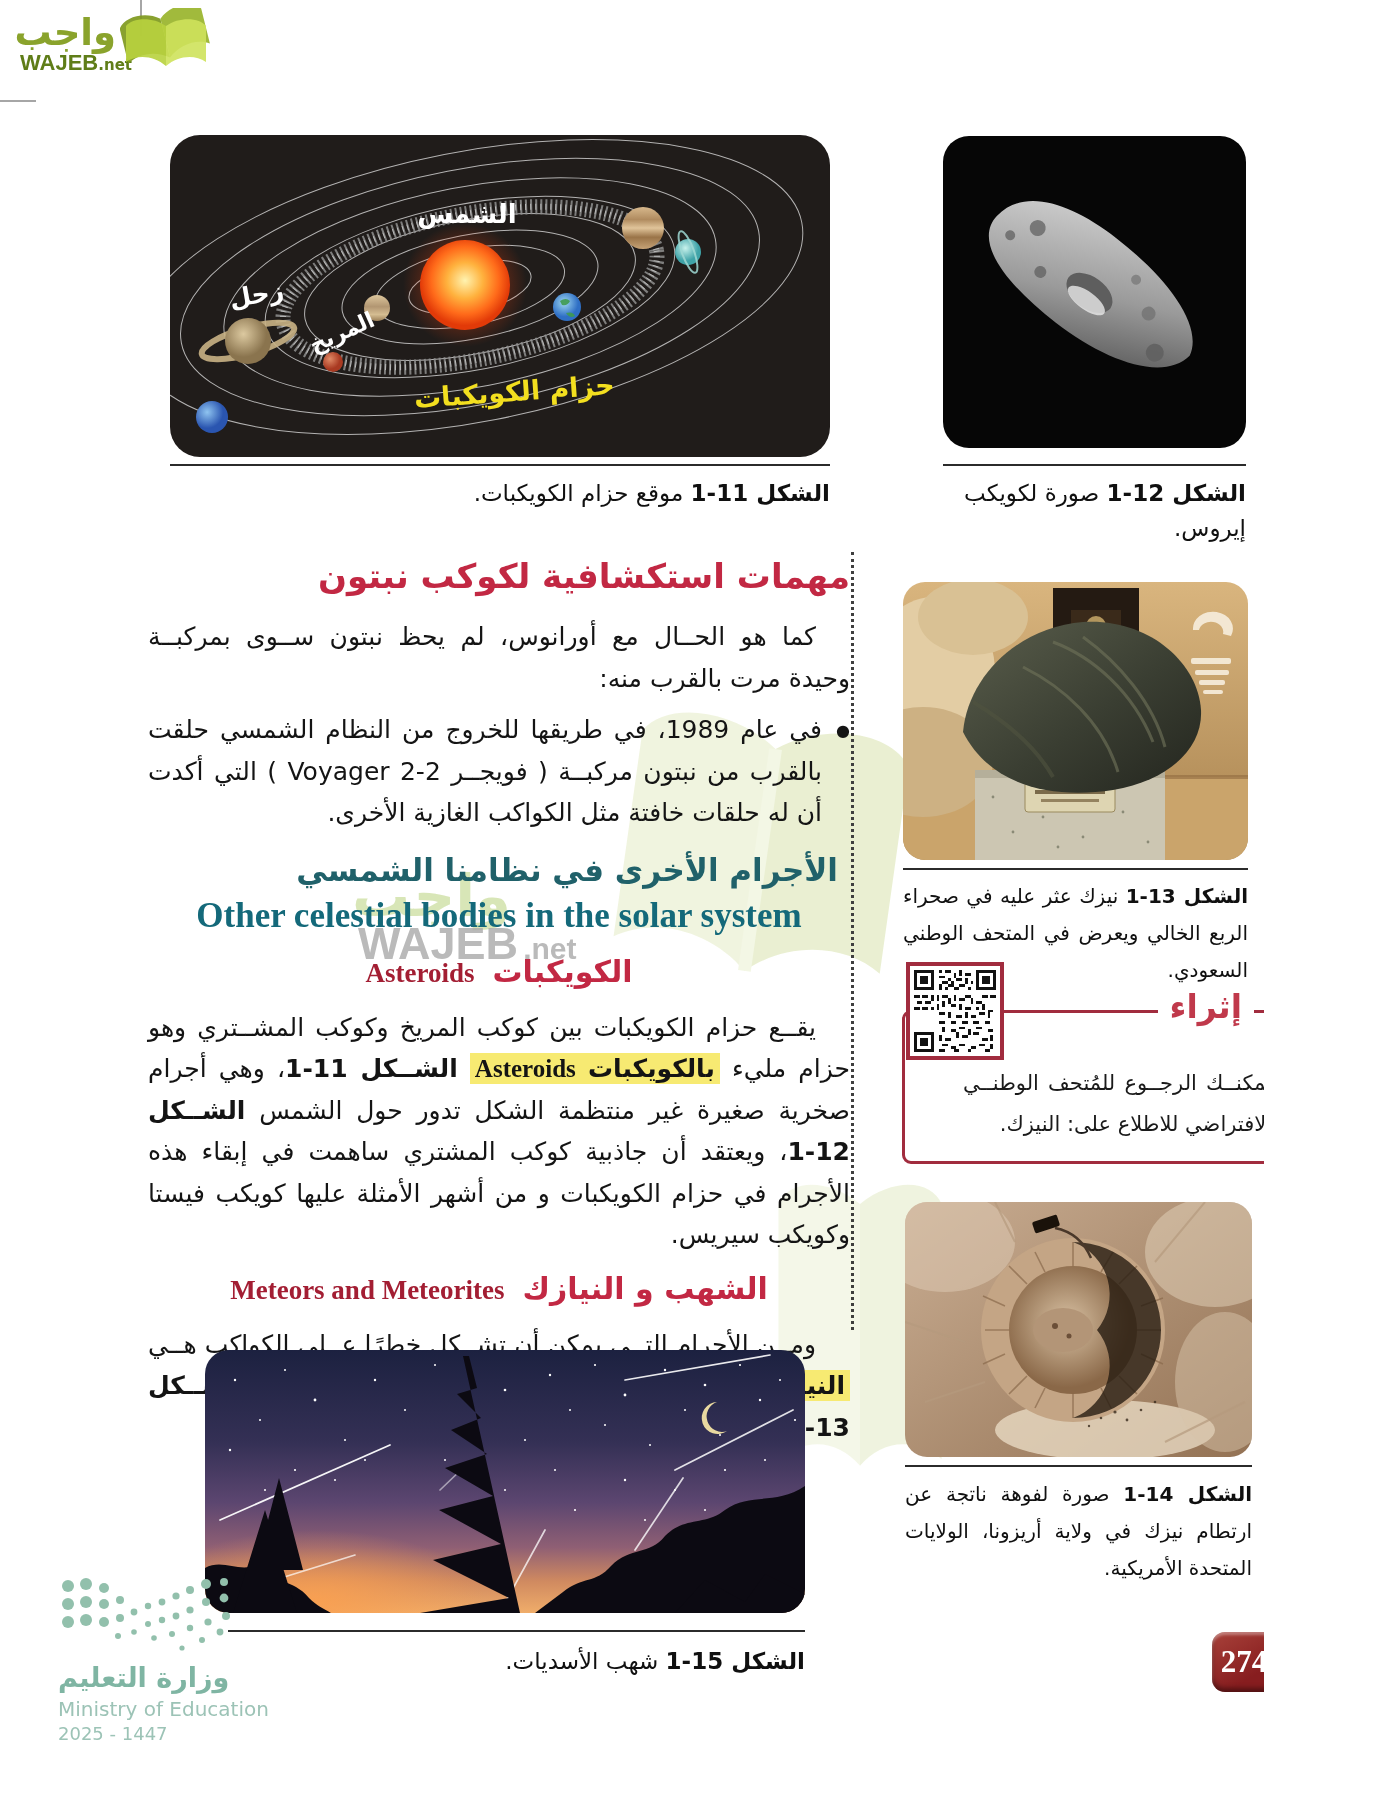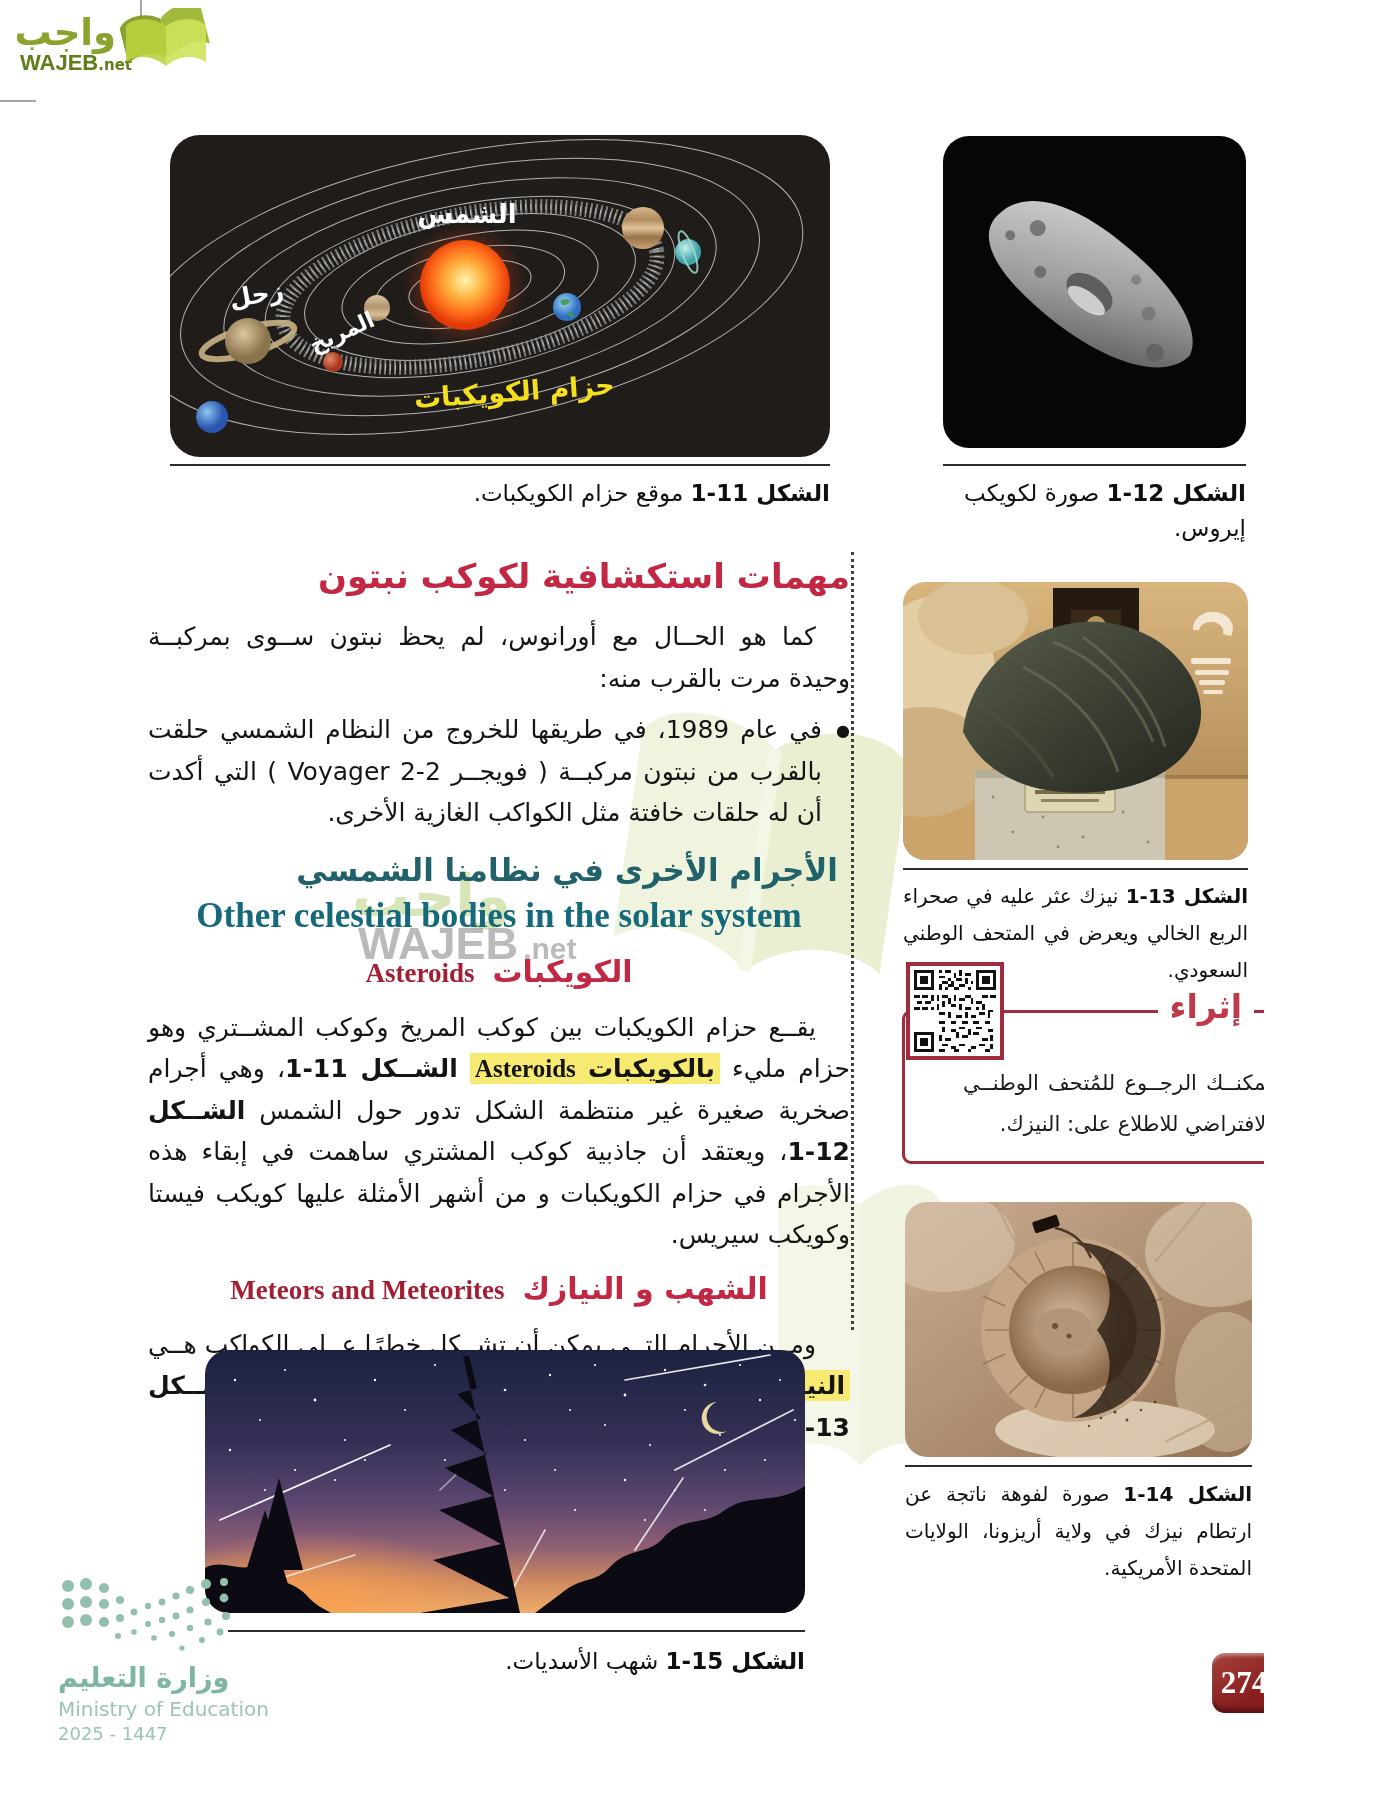--- a/index.html
+++ b/index.html
@@ -31,21 +31,21 @@
   .enrich{border:3px solid #a12c3e;border-radius:9px;}
   .enrich-title{position:absolute;top:-26px;right:36px;background:#fff;padding:0 12px;
                 color:#c0394b;font-size:33px;font-weight:bold;}
   .enrich-text{direction:rtl;text-align:justify;font-size:21px;line-height:1.95;color:#1a1a1a;
                padding:50px 18px 10px 18px;}
   .qrbox{background:#fff;border:4px solid #a12c3e;padding:4px;}
   
   .badge{background:linear-gradient(150deg,#a8423a 0%,#871d1f 70%);border-radius:13px;color:#fff;
          font-family:"Liberation Serif",serif;font-weight:bold;font-size:31px;
          display:flex;align-items:center;justify-content:center;
-         box-shadow:inset 0 3px 3px rgba(255,255,255,.35), inset 0 -4px 5px rgba(0,0,0,.4);margin-top:21px;}
+         box-shadow:inset 0 3px 3px rgba(255,255,255,.35), inset 0 -4px 5px rgba(0,0,0,.4);}
   
   .logo-ar{color:#8aa32c;font-size:37px;font-weight:bold;line-height:1;direction:rtl;}
   .logo-en{color:#5f7d18;font-size:22px;font-weight:bold;font-family:"Liberation Sans",sans-serif;line-height:1;}
   .logo-net{font-size:15px;color:#5f7d18;font-weight:bold;}
   
   .wm-ar{color:#cfe0a6;opacity:.8;font-size:58px;font-weight:bold;direction:rtl;}
   .wm-en{color:#ababab;opacity:.82;font-size:45px;font-weight:bold;font-family:"Liberation Sans",sans-serif;}
   .wm-net{font-size:30px;}
   
   .min-ar{color:#7fb5a3;font-size:27px;font-weight:bold;direction:rtl;}

